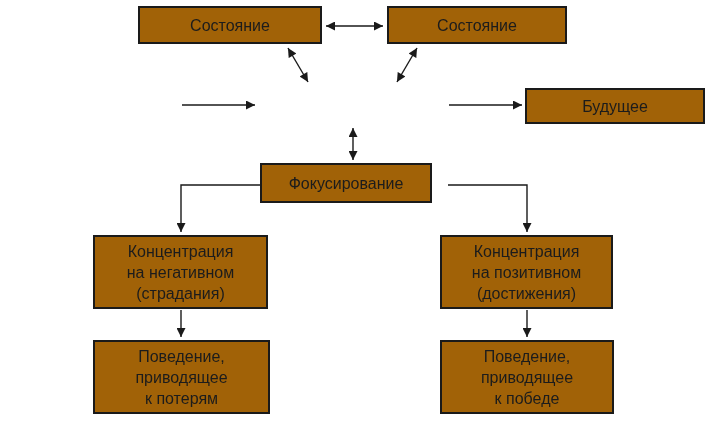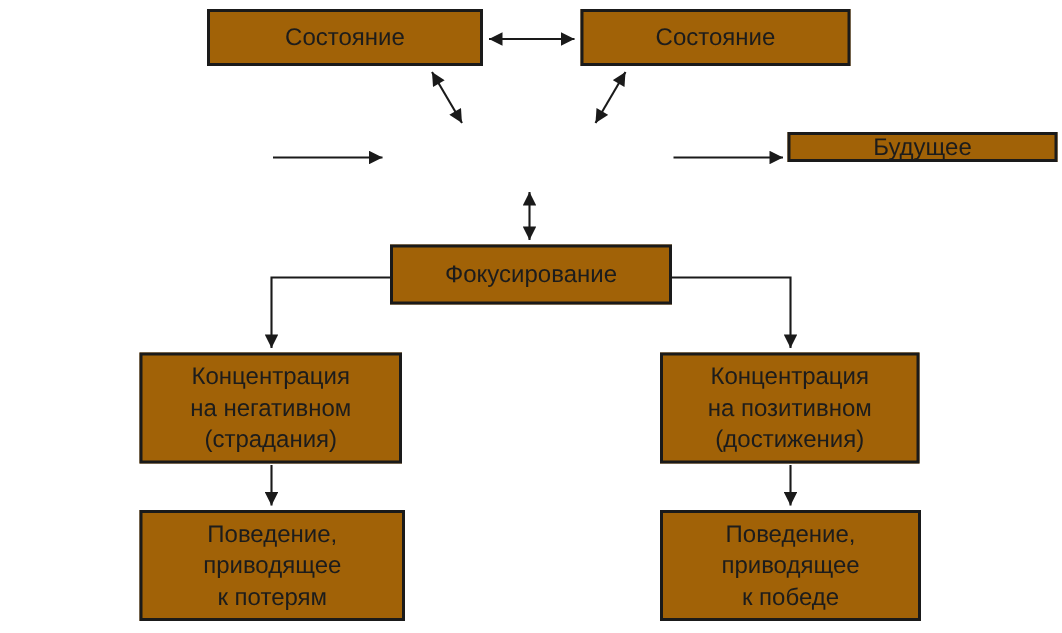--- a/index.html
+++ b/index.html
@@ -38,22 +38,22 @@
   }
   .node.bold {
     font-weight: bold;
     letter-spacing: 0.3px;
   }
   
   .n-state     { left: 138px; top: 6px;   width: 184px; height: 38px; }
   .n-results   { left: 387px; top: 6px;   width: 180px; height: 38px; }
   .n-past      { left: 4px;   top: 88px;  width: 177px; height: 36px; }
   .n-focus     { left: 258px; top: 85px;  width: 190px; height: 40px; }
-  .n-future    { left: 525px; top: 88px;  width: 180px; height: 20px; }
-  .n-focusing  { left: 260px; top: 163px; width: 188px; height: 40px; }
+  .n-future    { left: 525px; top: 88px;  width: 180px; height: 36px; }
+  .n-focusing  { left: 260px; top: 163px; width: 172px; height: 40px; }
   .n-negative  { left: 93px;  top: 235px; width: 175px; height: 74px; }
   .n-positive  { left: 440px; top: 235px; width: 173px; height: 74px; }
   .n-loss      { left: 93px;  top: 340px; width: 177px; height: 74px; }
   .n-win       { left: 440px; top: 340px; width: 174px; height: 74px; }
 
   svg line, svg polyline {
     stroke: #1a1a1a;
     stroke-width: 1.4;
     fill: none;
   }

